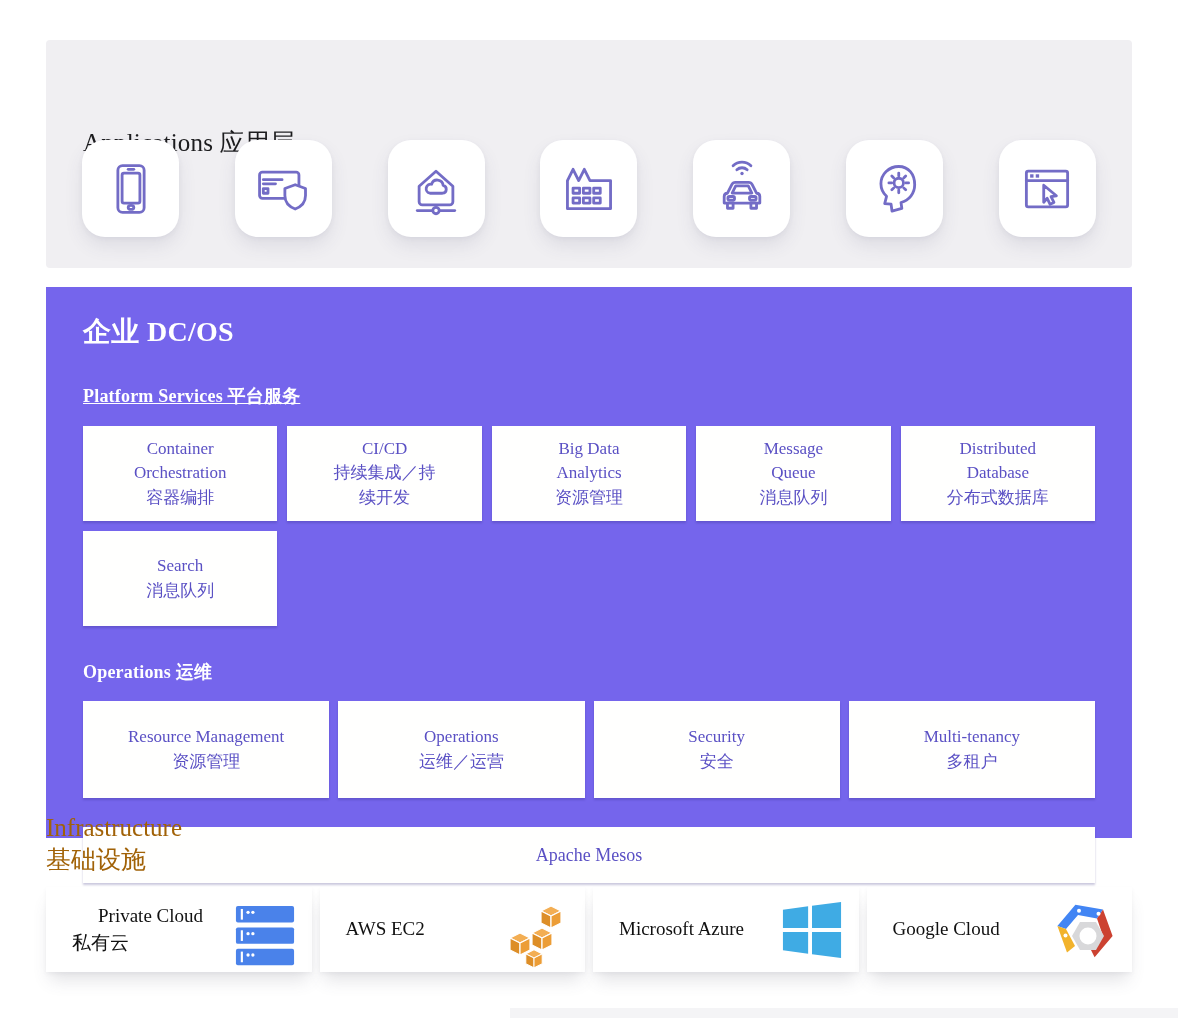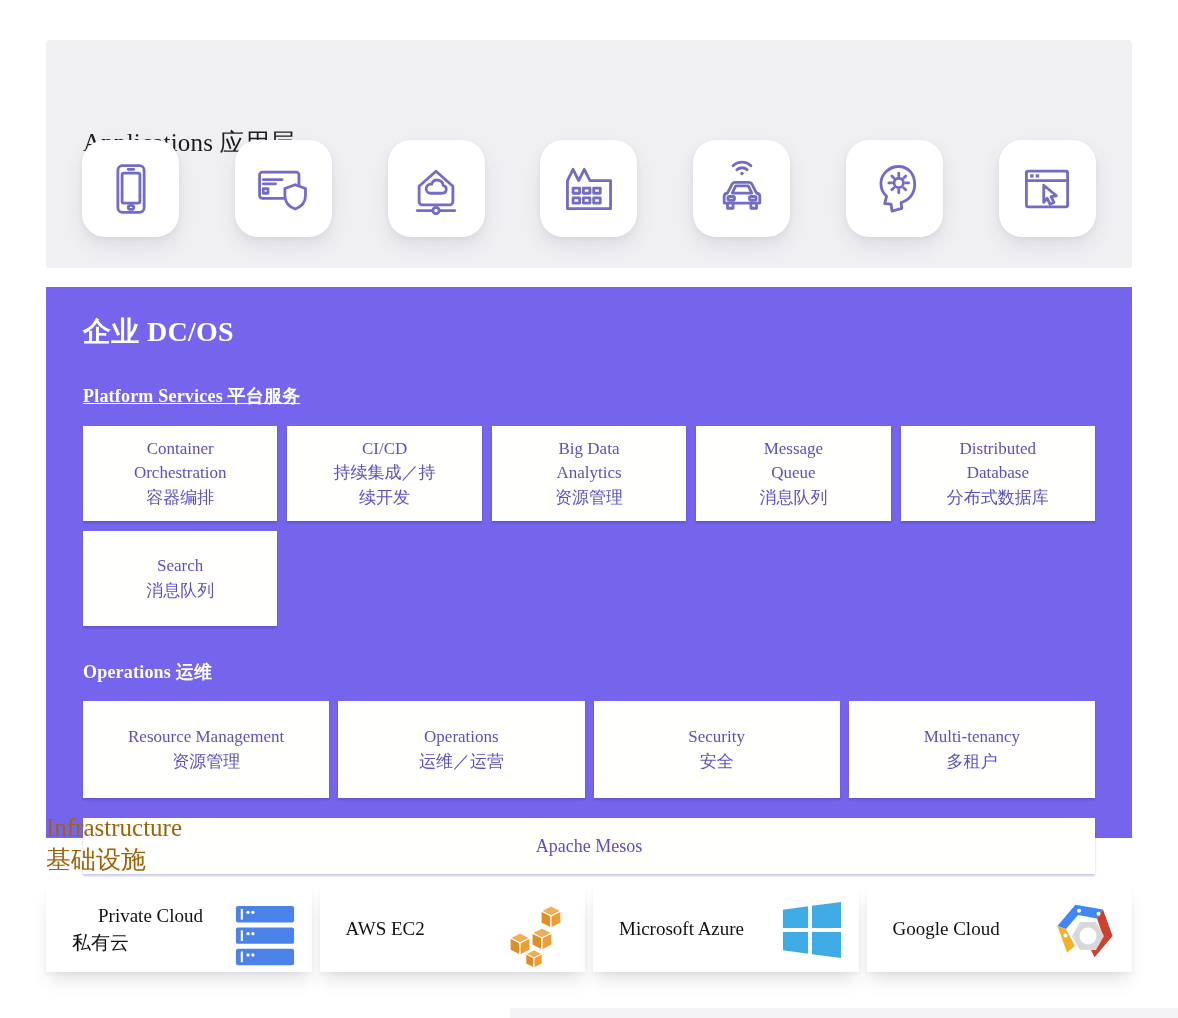--- a/index.html
+++ b/index.html
@@ -71,21 +71,21 @@
   }
   .sbox{
     background:#fffffe;height:95px;
     display:flex;flex-direction:column;align-items:center;justify-content:center;
     text-align:center;color:var(--box-text-purple);
     font-size:17px;line-height:1.42;
     box-shadow:0 2px 2px rgba(45,35,120,.25);
   }
   .ops-row .sbox{height:97px;}
   .mesos{
-    margin-top:20px;height:56px;background:#fffffe;
+    margin-top:29px;height:56px;background:#fffffe;
     display:flex;align-items:center;justify-content:center;
     color:var(--box-text-purple);font-size:18px;
     box-shadow:0 2px 2px rgba(45,35,120,.25);
   }
 
   
   .infra-title{
     position:absolute;left:46px;top:812px;
     font-size:25px;color:#a16207;line-height:1.28;
   }

